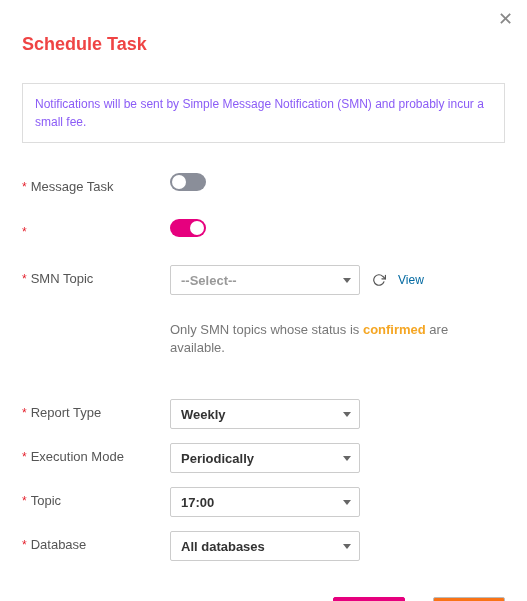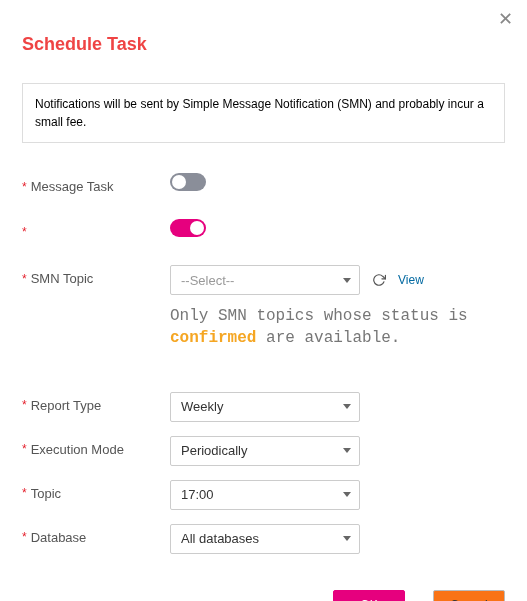--- a/index.html
+++ b/index.html
@@ -26,21 +26,21 @@
   }
   .title {
     font-size: 18px;
     font-weight: bold;
     margin: 10px 0 28px 0;
     color: #ef4444;
   }
   .info-box {
     border: 1px solid #ddd;
     padding: 11px 12px;
-    color: #000000;
+    color: #8b5cf6;
     line-height: 1.5;
     font-size: 12px;
     margin-bottom: 30px;
   }
   .row {
     display: flex;
     align-items: flex-start;
     min-height: 30px;
     margin-bottom: 16px;
   }
@@ -59,25 +59,24 @@
     font-size: 12px;
   }
   .control-col {
     flex: 1;
     display: flex;
     flex-wrap: wrap;
     align-items: center;
   }
   .hint {
     width: 100%;
-    margin-top: 10px;
+    margin-top: 26px;
     color: #777;
-    font-size: 16px;
+    font-size: 13px;
     line-height: 1.4;
-    font-family: Liberation Mono, monospace;
   }
   .hint .confirmed { color: #f5a623; font-weight: bold; }
   .toggle {
     width: 36px;
     height: 18px;
     border-radius: 9px;
     position: relative;
     cursor: pointer;
   }
   .toggle .knob {
@@ -97,20 +96,21 @@
     border: 1px solid #ccc;
     border-radius: 2px;
     display: flex;
     align-items: center;
     padding: 0 8px 0 10px;
     justify-content: space-between;
     cursor: pointer;
     background: #fff;
     color: #333;
     position: relative;
+    font-weight: bold;
   }
   .select.placeholder .sel-text { color: #999; }
   .caret {
     width: 0; height: 0;
     border-left: 4px solid transparent;
     border-right: 4px solid transparent;
     border-top: 5px solid #666;
   }
   .refresh-icon {
     margin-left: 12px;

